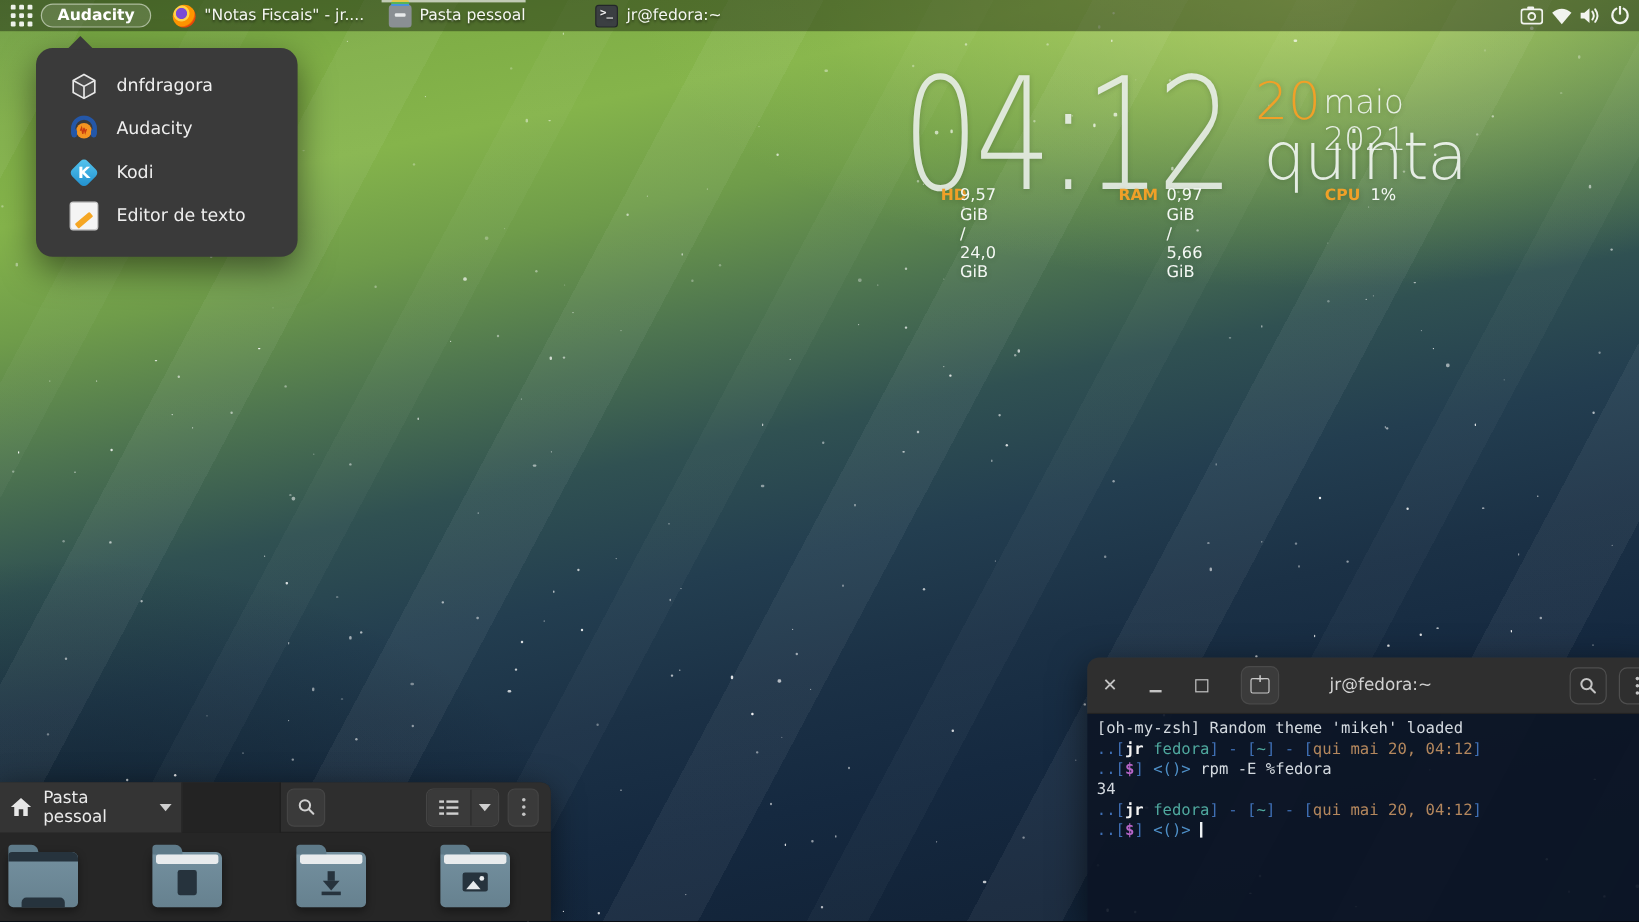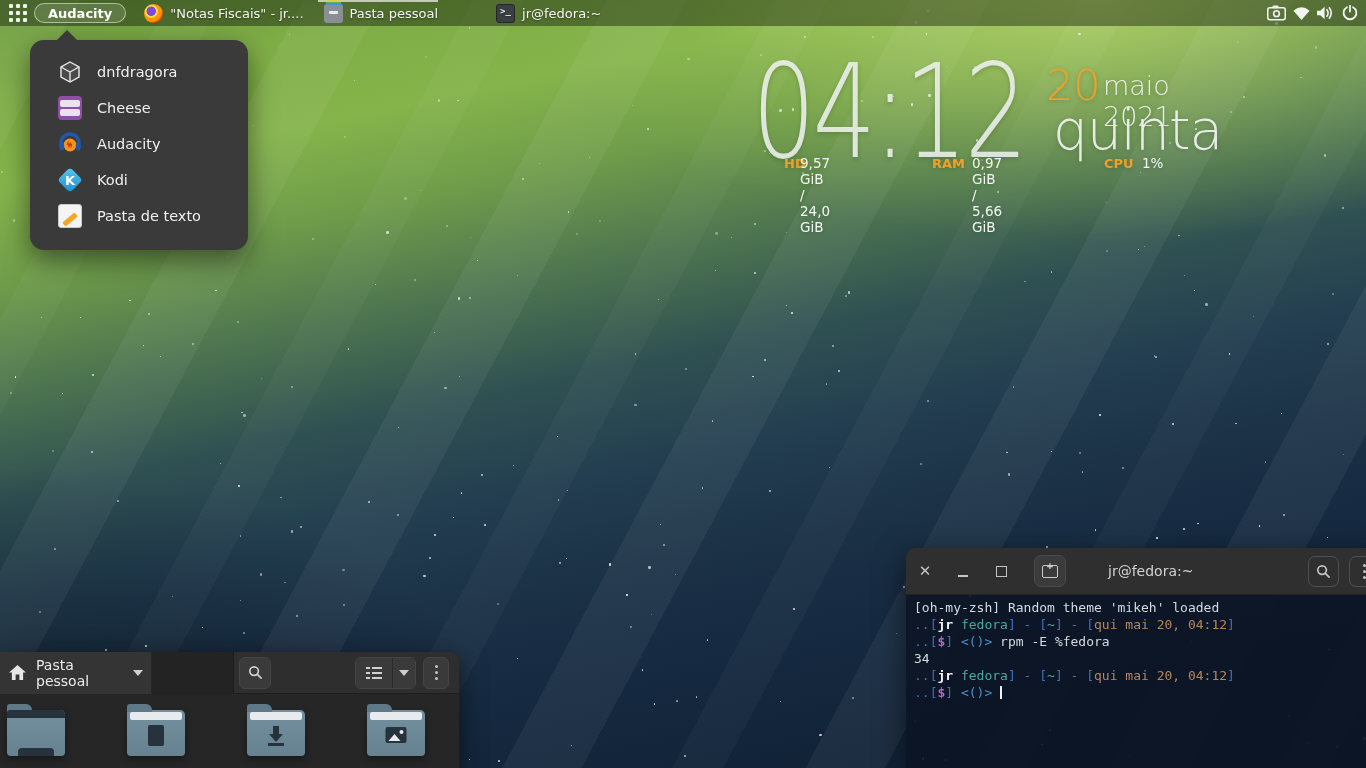--- a/index.html
+++ b/index.html
@@ -555,37 +555,33 @@
     <div class="fav-item">
       <span class="mi">
         <svg width="24" height="24" viewBox="0 0 24 24">
           <path d="M12 2 L21 7 L21 17 L12 22 L3 17 L3 7 Z" fill="#4a4a4a" stroke="#e8e8e8" stroke-width="1.4"></path>
           <path d="M3 7 L12 12 L21 7 M12 12 L12 22" fill="none" stroke="#e8e8e8" stroke-width="1.4"></path>
         </svg>
       </span>
       <span class="lbl">dnfdragora</span>
     </div>
     <div class="fav-item">
-      <span class="mi mi-cheese"></span>
-      <span class="lbl">Cheese</span>
-    </div>
-    <div class="fav-item">
       <span class="mi">
         <svg width="24" height="24" viewBox="0 0 24 24">
           <circle cx="12" cy="13" r="6.5" fill="#f59420"></circle>
           <path d="M3 15 L3 11 A9 9 0 0 1 21 11 L21 15" fill="none" stroke="#2457a8" stroke-width="3.6" stroke-linecap="round"></path>
           <rect x="1.6" y="11.5" width="4.6" height="7" rx="2" fill="#2457a8"></rect>
           <rect x="17.8" y="11.5" width="4.6" height="7" rx="2" fill="#2457a8"></rect>
           <path d="M9 13 l1 -2.5 l1 5 l1 -5 l1 4 l1 -3" fill="none" stroke="#c83c10" stroke-width="1.1"></path>
         </svg>
       </span>
       <span class="lbl">Audacity</span>
     </div>
     <div class="fav-item">
       <span class="mi mi-kodi"></span>
       <span class="lbl">Kodi</span>
     </div>
     <div class="fav-item">
       <span class="mi mi-editor"></span>
-      <span class="lbl">Pasta de texto</span>
+      <span class="lbl">Editor de texto</span>
     </div>
   </div>
 </div>
 
 </body></html>

